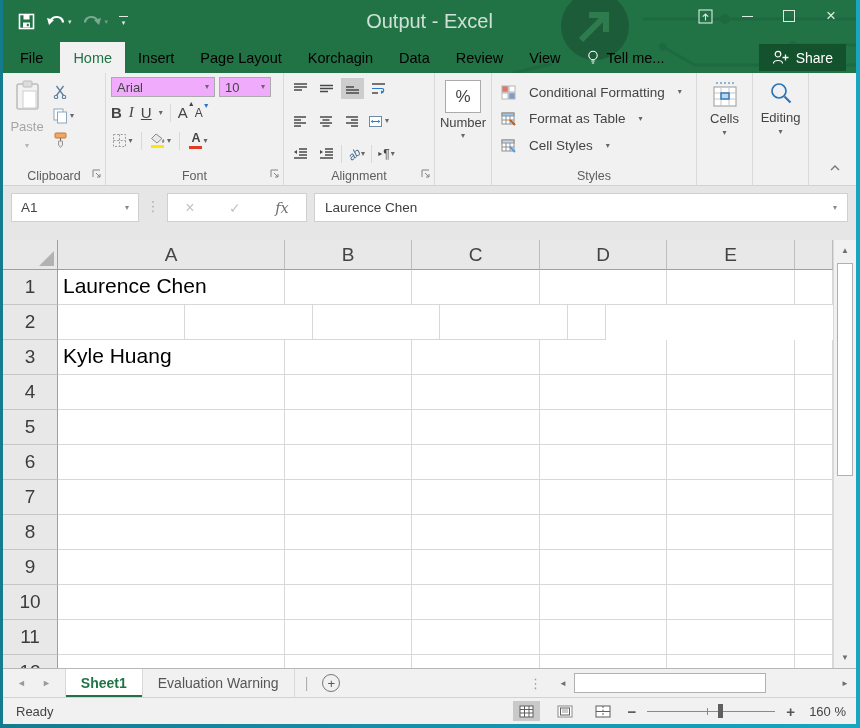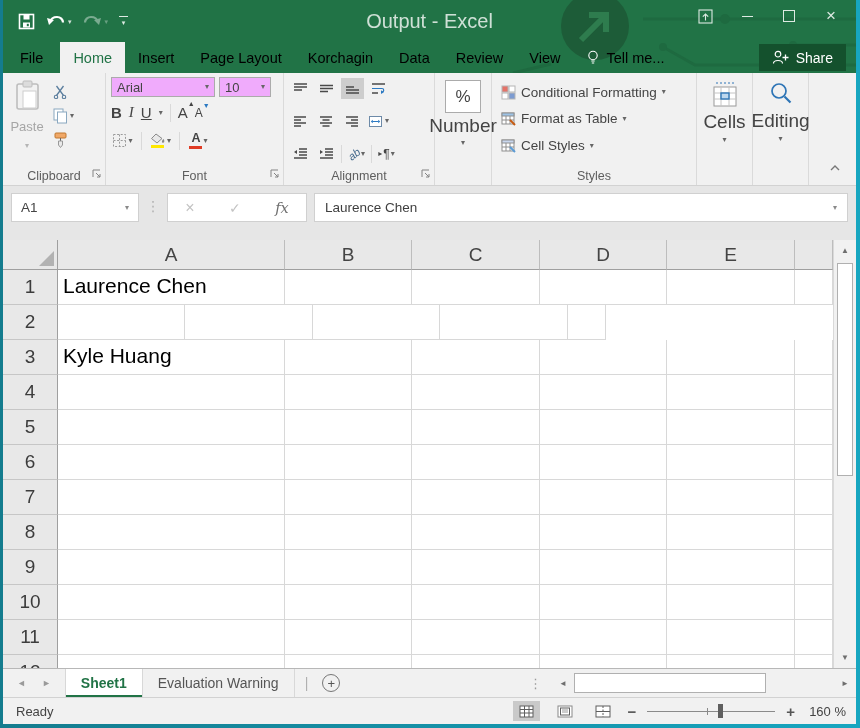--- a/index.html
+++ b/index.html
@@ -74,24 +74,24 @@
   .align-body{flex:1;display:flex;flex-direction:column;justify-content:space-between;padding:2px 5px 3px}
   .arow{display:flex;gap:3px;align-items:center}
   .abtn{min-width:23px;height:21px;display:flex;align-items:center;justify-content:center;gap:1px}
   .abtn.pressed{background:#cdcdcd}
   .ab-rot{display:inline-block;transform:rotate(-38deg);font-size:11px;font-style:italic;color:#44698c}
   .pilcrow{font-size:12px;color:#444}
 
   .num-body{flex:1;display:flex;flex-direction:column;align-items:center;padding-top:4px;gap:2px}
   .pct-btn{width:36px;height:33px;background:#fff;border:1px solid #ababab;display:flex;
            align-items:center;justify-content:center;font-size:17px;color:#444;box-sizing:border-box}
-  .grp-word{font-size:19px;color:#444}
+  .grp-word{font-size:13px;color:#444}
 
   .styles-items{flex:1;display:flex;flex-direction:column;justify-content:space-around;padding:3px 0 8px}
-  .styles-row{height:22px;display:flex;align-items:center;gap:5px;padding-left:9px;
+  .styles-row{height:22px;display:flex;align-items:center;gap:13px;padding-left:9px;
               font-size:13.5px;color:#444;white-space:nowrap}
 
   .bigv{flex:1;display:flex;flex-direction:column;align-items:center;padding-top:5px;gap:3px}
   .ribbon-end{flex:1;position:relative;border-right:none}
   .collapse-chevron{position:absolute;right:15px;bottom:9px}
 
   
   .formula-strip{height:54px;background:#e6e6e6;display:flex;align-items:flex-start;
                  padding:7px 8px 0;gap:7px;box-sizing:border-box;flex:none}
   .name-box{width:128px;height:29px;background:#fff;border:1px solid #d0d0d0;display:flex;

